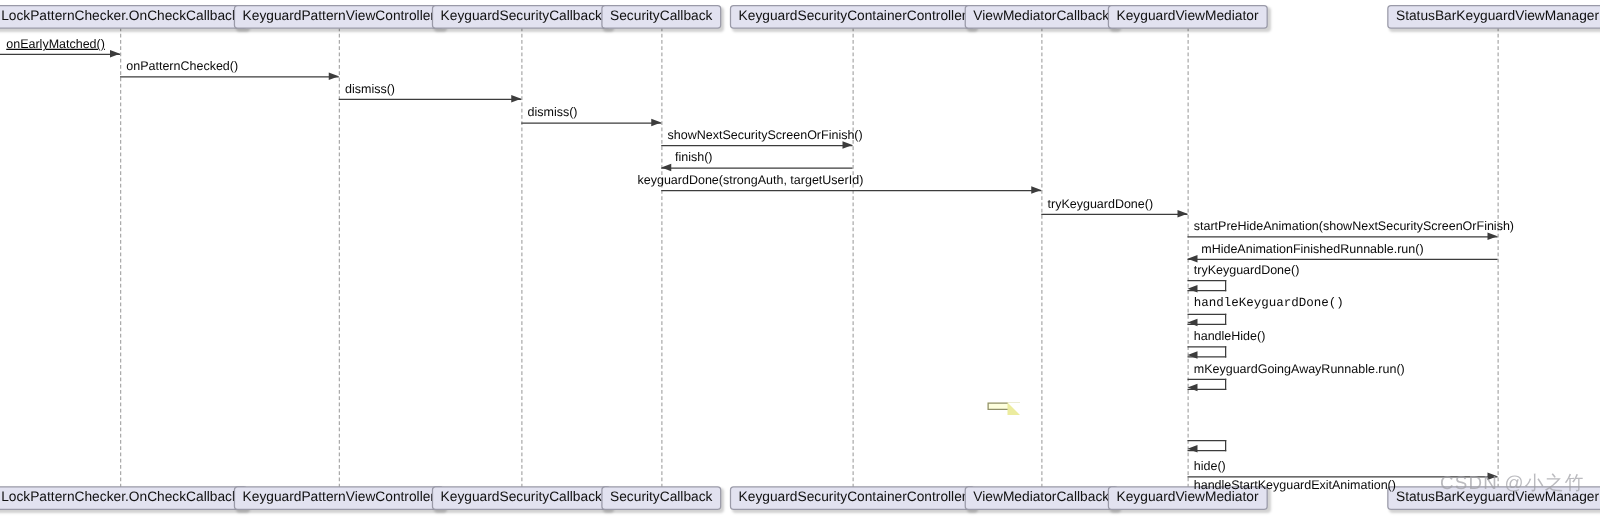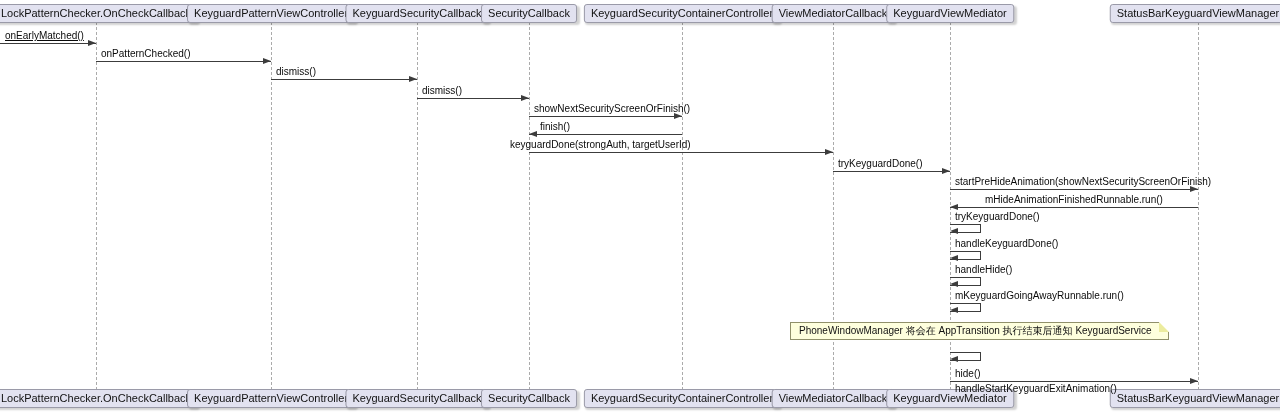--- a/index.html
+++ b/index.html
@@ -113,39 +113,39 @@
       <div class="ah ah-left" style="left: 529px; top: 131px;"></div>
       <div class="msg-label" style="left: 510px; top: 139px;">keyguardDone(strongAuth, targetUserId)</div>
       <div class="msg-line" style="left: 529px; top: 152px; width: 304px;"></div>
       <div class="ah ah-right" style="left: 825px; top: 149px;"></div>
       <div class="msg-label" style="left: 838px; top: 158px;">tryKeyguardDone()</div>
       <div class="msg-line" style="left: 833px; top: 171px; width: 117px;"></div>
       <div class="ah ah-right" style="left: 942px; top: 168px;"></div>
       <div class="msg-label" style="left: 955px; top: 176px;">startPreHideAnimation(showNextSecurityScreenOrFinish)</div>
       <div class="msg-line" style="left: 950px; top: 189px; width: 248px;"></div>
       <div class="ah ah-right" style="left: 1190px; top: 186px;"></div>
-      <div class="msg-label" style="left: 985px; top: 194px;">mHideAnimationFinishedRunnable.run()</div>
+      <div class="msg-label" style="left: 961px; top: 194px;">mHideAnimationFinishedRunnable.run()</div>
       <div class="msg-line" style="left: 950px; top: 207px; width: 248px;"></div>
       <div class="ah ah-left" style="left: 950px; top: 204px;"></div>
       <div class="msg-label" style="left: 955px; top: 211px;">tryKeyguardDone()</div>
       <div class="self-line" style="left: 950px; top: 224px;"></div>
       <div class="ah ah-left" style="left: 950px; top: 228px;"></div>
-      <div class="msg-label" style="left: 955px; top: 238px;">handleKeyguardDone()</div>
+      <div class="msg-label" style="left: 955px; top: 238px; font-family: Liberation Mono, monospace;">handleKeyguardDone()</div>
       <div class="self-line" style="left: 950px; top: 251px;"></div>
       <div class="ah ah-left" style="left: 950px; top: 255px;"></div>
       <div class="msg-label" style="left: 955px; top: 264px;">handleHide()</div>
       <div class="self-line" style="left: 950px; top: 277px;"></div>
       <div class="ah ah-left" style="left: 950px; top: 281px;"></div>
       <div class="msg-label" style="left: 955px; top: 290px;">mKeyguardGoingAwayRunnable.run()</div>
       <div class="self-line" style="left: 950px; top: 303px;"></div>
       <div class="ah ah-left" style="left: 950px; top: 307px;"></div>
       <div class="msg-label" style="left: 955px; top: 339px; margin-top: 44px;">handleStartKeyguardExitAnimation()</div>
       <div class="self-line" style="left: 950px; top: 352px;"></div>
       <div class="ah ah-left" style="left: 950px; top: 356px;"></div>
       <div class="msg-label" style="left: 955px; top: 368px;">hide()</div>
       <div class="msg-line" style="left: 950px; top: 381px; width: 248px;"></div>
       <div class="ah ah-right" style="left: 1190px; top: 378px;"></div>
     </div>
   <div class="note" id="note" style="left: 790px; top: 322px;">
-    <span>PhoneWindowManager 将会在 AppTransition 执行结束后通知 KeyguardService</span>
     <span class="fold"></span>
   </div>
+  <div class="watermark" id="watermark" style="left: 1152px; top: 377px;">CSDN @小之竹</div>
 </div>
 
 </body></html>

